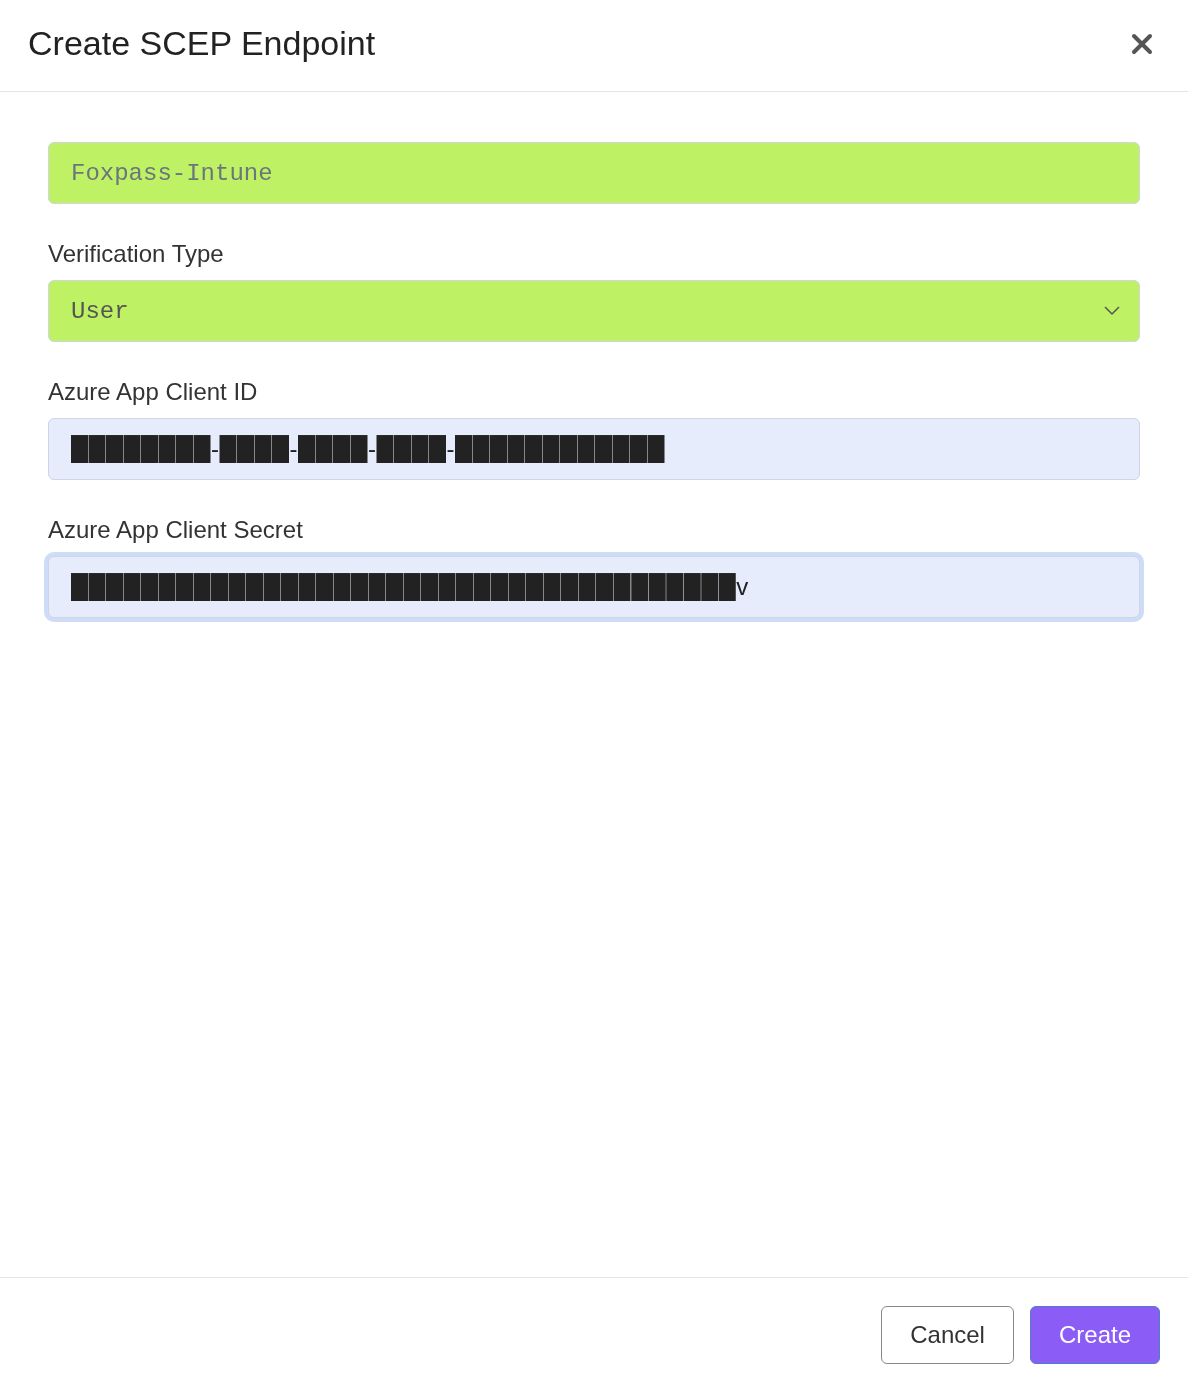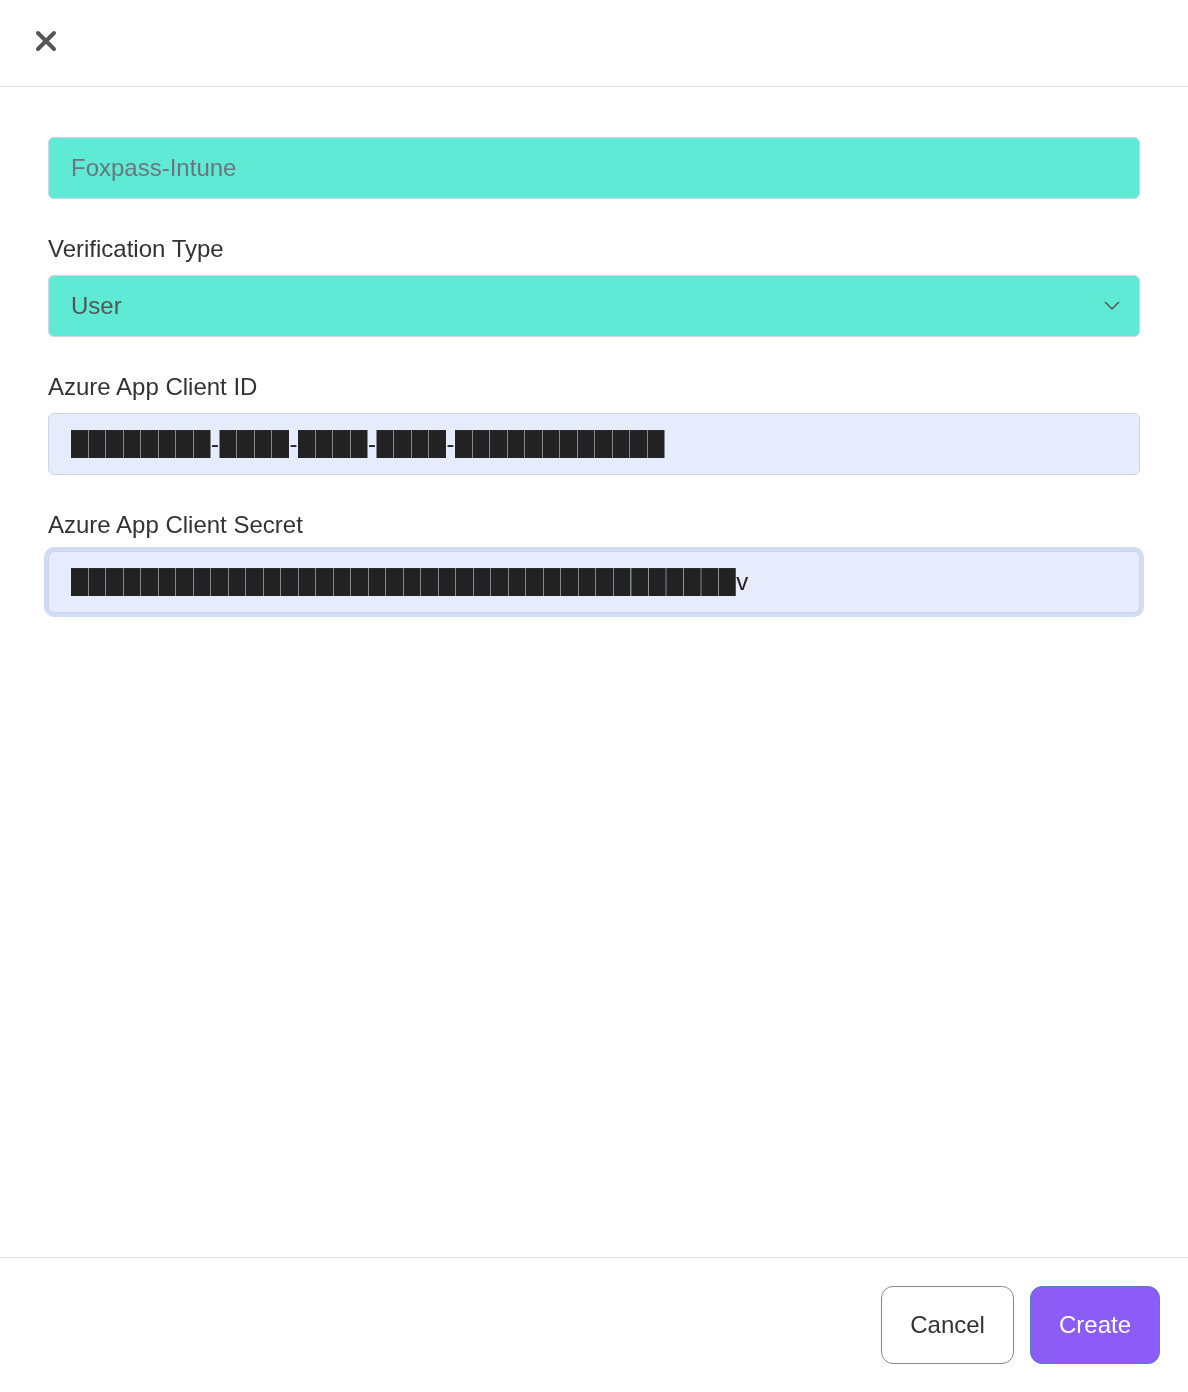--- a/index.html
+++ b/index.html
@@ -45,25 +45,26 @@
     display: block;
     font-size: 24px;
     color: #333;
     margin-bottom: 12px;
   }
   .form-control {
     width: 100%;
     height: 62px;
     border: 1px solid #cfd4e6;
     border-radius: 6px;
-    background: #5eead4;
+    background: #bef264;
     font-size: 24px;
     padding: 0 22px;
     color: #333;
     outline: none;
+    font-family: Liberation Mono, monospace;
   }
   .form-control::placeholder { color: #6c757d; }
   .select-wrap { position: relative; }
   .select-wrap svg {
     position: absolute;
     right: 20px;
     top: 50%;
     transform: translateY(-50%);
     pointer-events: none;
   }
@@ -86,40 +87,41 @@
   }
   .modal-footer {
     border-top: 1px solid #e5e5e5;
     padding: 28px 28px;
     display: flex;
     justify-content: flex-end;
     gap: 16px;
   }
   .btn {
     font-size: 24px;
-    padding: 24px 28px;
-    border-radius: 12px;
+    padding: 14px 28px;
+    border-radius: 6px;
     cursor: pointer;
     border: 1px solid transparent;
   }
   .btn-secondary {
     background: #fff;
     border-color: #888;
     color: #333;
   }
   .btn-primary {
     background: #8b5cf6;
     color: #fff;
     border-color: #4b81c4;
   }
 </style>
 </head>
 <body>
 
 <div class="modal-header">
+  <h2 class="modal-title">Create SCEP Endpoint</h2>
   <button class="close-btn">
     <span>
       <svg width="24" height="24" viewBox="0 0 24 24">
           <path d="M4 4 L20 20 M20 4 L4 20" stroke="#555" stroke-width="4" stroke-linecap="round"></path>
         </svg>
     </span>
   </button>
 </div>
 
 <div class="modal-body">

